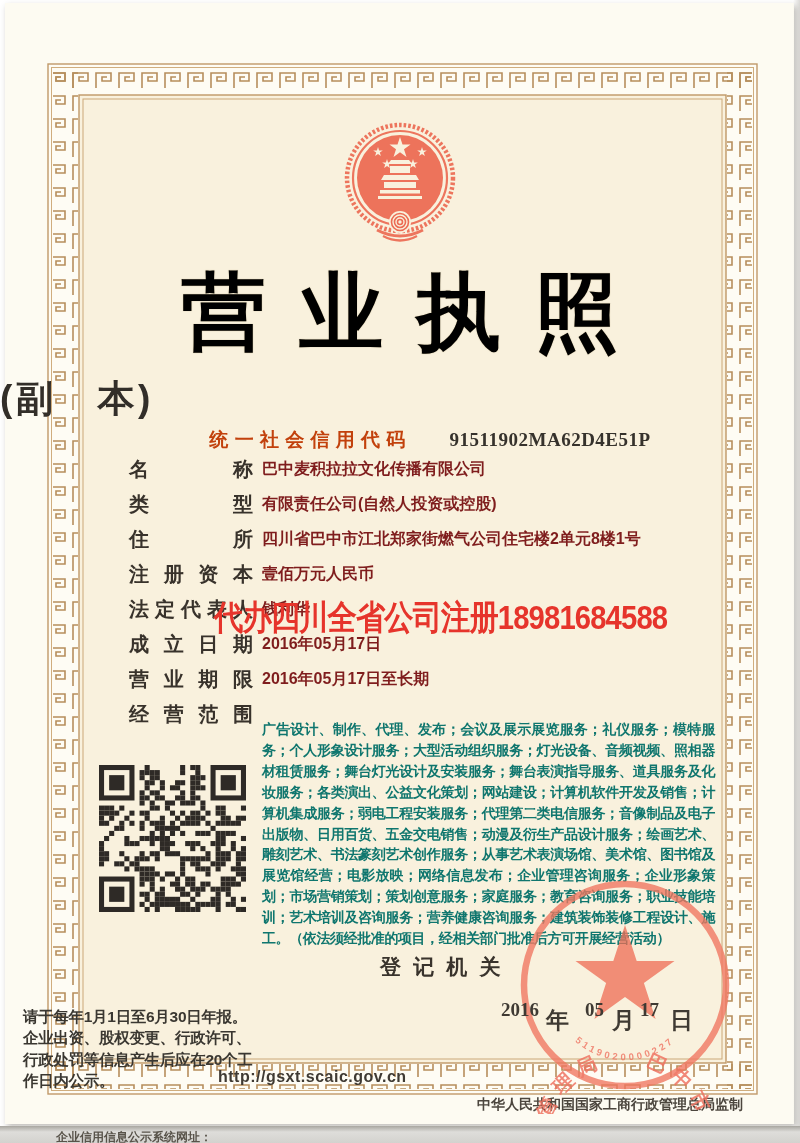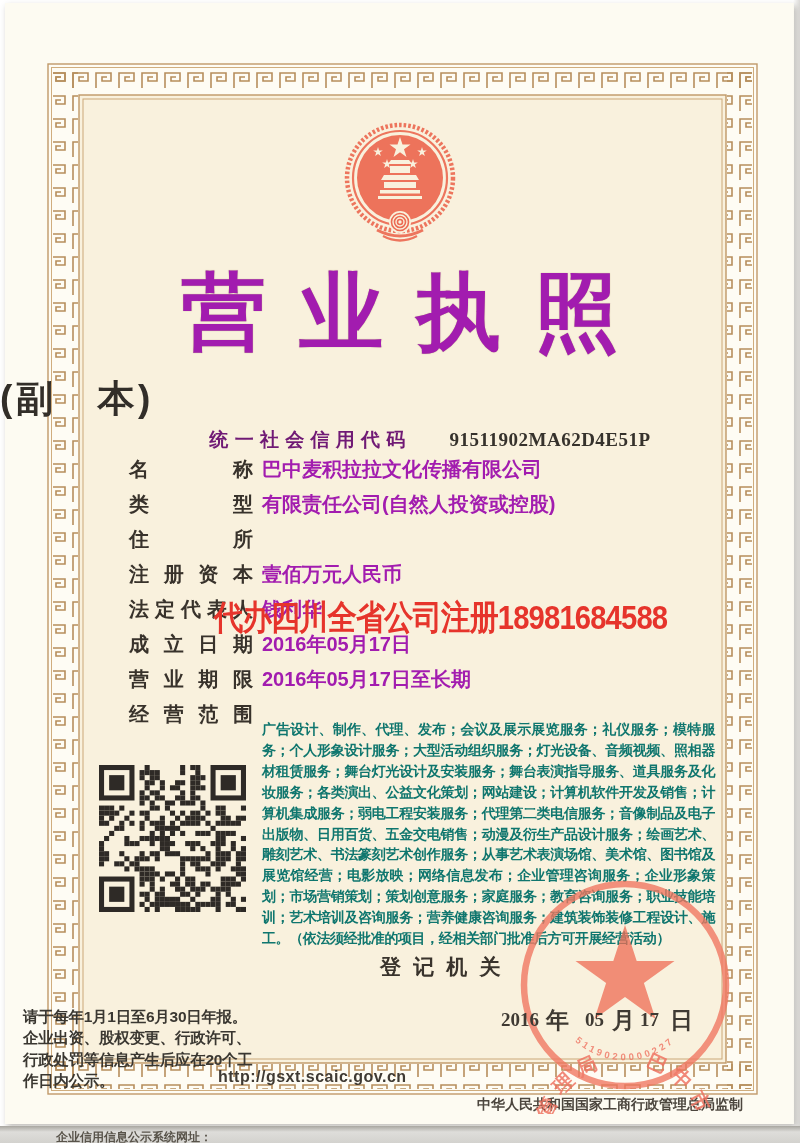--- a/index.html
+++ b/index.html
@@ -23,46 +23,46 @@
     background:linear-gradient(90deg,rgba(0,0,0,0),rgba(90,84,72,.22));
   }
   svg.frame{position:absolute;left:0;top:0;z-index:1;pointer-events:none;}
   .content{position:absolute;inset:0;z-index:2;}
 
   .emblem{position:absolute;left:337px;top:118px;width:126px;height:136px;}
 
   .doc-title{
     position:absolute;left:0;top:270px;width:100%;
     text-align:center;font-size:84px;line-height:1;font-weight:900;
-    color:#a21caf;letter-spacing:.40em;padding-left:.40em;box-sizing:border-box;
+    color:#000000;letter-spacing:.40em;padding-left:.40em;box-sizing:border-box;
     text-shadow:0 0 1px rgba(110,84,20,.5);
   }
   .doc-subtitle{
     position:absolute;left:0;top:374px;width:100%;
     font-size:37px;font-weight:700;color:#322e29;letter-spacing:.10em;
   }
   .code-row{
     position:absolute;left:0;top:427px;width:100%;
     display:flex;justify-content:center;align-items:baseline;gap:14px;
     transform:translateX(30px);
   }
-  .code-label{font-size:19px;font-weight:700;letter-spacing:.33em;color:#701a75;}
+  .code-label{font-size:19px;font-weight:700;letter-spacing:.33em;color:#c2410c;}
   .code-value{
     font-family:"Liberation Serif","DejaVu Serif",serif;
     font-size:19px;font-weight:600;letter-spacing:.5px;color:#36322c;padding-left:24px;
   }
 
   .fields{position:absolute;left:129px;top:456px;width:586px;}
   .frow{display:flex;margin-bottom:9px;}
   .flabel{
     width:124px;min-width:124px;font-size:20px;font-weight:700;color:#38322b;
     text-align:justify;text-align-last:justify;line-height:26px;
   }
   .fvalue{
-    margin-left:9px;font-size:20px;font-weight:700;color:#a21caf;line-height:26px;
+    margin-left:9px;font-size:16px;font-weight:700;color:#7f1d1d;line-height:26px;
   }
   .frow.scope .fvalue{
     width:453px;font-size:14px;line-height:20.9px;letter-spacing:-.4px;
     text-align:justify;margin-top:18px;color:#0f766e;
   }
 
   .watermark{
     position:absolute;left:214px;top:595px;z-index:5;white-space:nowrap;
     font-size:34px;font-weight:700;color:#e6342b;letter-spacing:-1px;
     transform:scaleX(.86);transform-origin:left top;
@@ -71,21 +71,21 @@
   .qr{position:absolute;left:99px;top:765px;width:147px;height:147px;}
 
   .auth-label{
     position:absolute;left:380px;top:953px;
     font-size:21px;font-weight:700;letter-spacing:.58em;color:#39332c;text-align:right;
   }
 
   .seal{position:absolute;left:498px;top:860px;width:254px;height:254px;z-index:4;opacity:.92;}
 
   .dpart{position:absolute;z-index:5;color:#3f3a33;}
-  .dnum{font-family:"Liberation Serif","DejaVu Serif",serif;font-size:19px;font-weight:600;margin-top:10px;}
+  .dnum{font-family:"Liberation Serif","DejaVu Serif",serif;font-size:19px;font-weight:600;}
   .dchar{font-size:23px;font-weight:700;}
   .d-year{left:501px;top:999px;}   .d-ylabel{left:546px;top:1005px;}
   .d-month{left:585px;top:999px;}  .d-mlabel{left:612px;top:1005px;}
   .d-day{left:640px;top:999px;}    .d-dlabel{left:670px;top:1005px;}
 
   .notes{
     position:absolute;left:23px;top:1006px;width:232px;z-index:6;
     font-size:15.5px;line-height:21.3px;font-weight:700;color:#3a3731;
     letter-spacing:-.3px;white-space:pre-line;
   }
@@ -167,20 +167,21 @@
       <div class="frow">
         <div class="flabel">名称</div>
         <div class="fvalue">巴中麦积拉拉文化传播有限公司</div>
       </div>
       <div class="frow">
         <div class="flabel">类型</div>
         <div class="fvalue">有限责任公司(自然人投资或控股)</div>
       </div>
       <div class="frow">
         <div class="flabel">住所</div>
+        <div class="fvalue">四川省巴中市江北郑家街燃气公司住宅楼2单元8楼1号</div>
       </div>
       <div class="frow">
         <div class="flabel">注册资本</div>
         <div class="fvalue">壹佰万元人民币</div>
       </div>
       <div class="frow">
         <div class="flabel">法定代表人</div>
         <div class="fvalue">钱利华</div>
       </div>
       <div class="frow">

